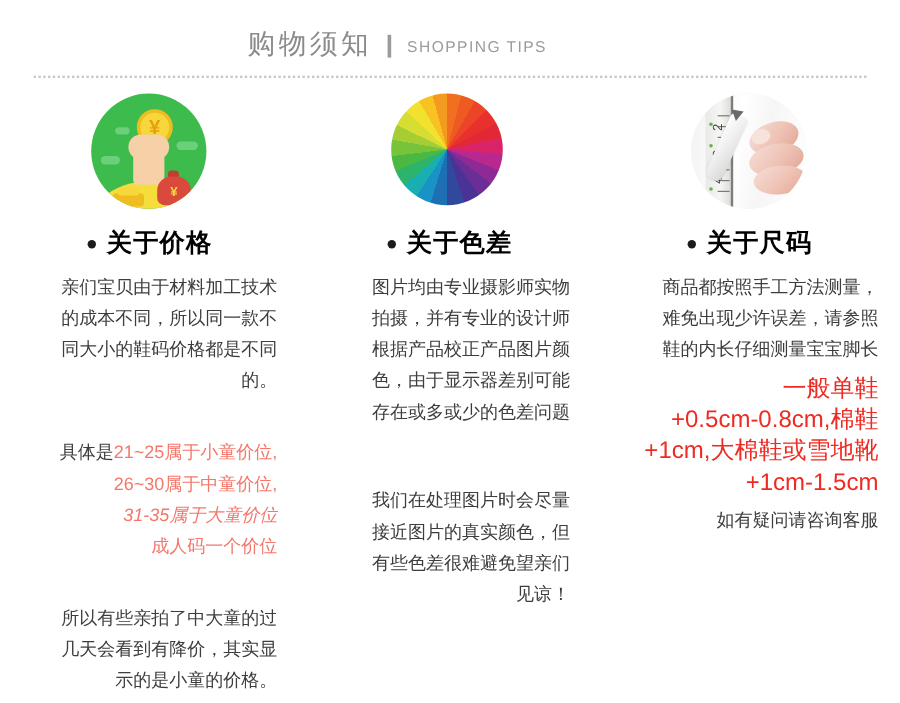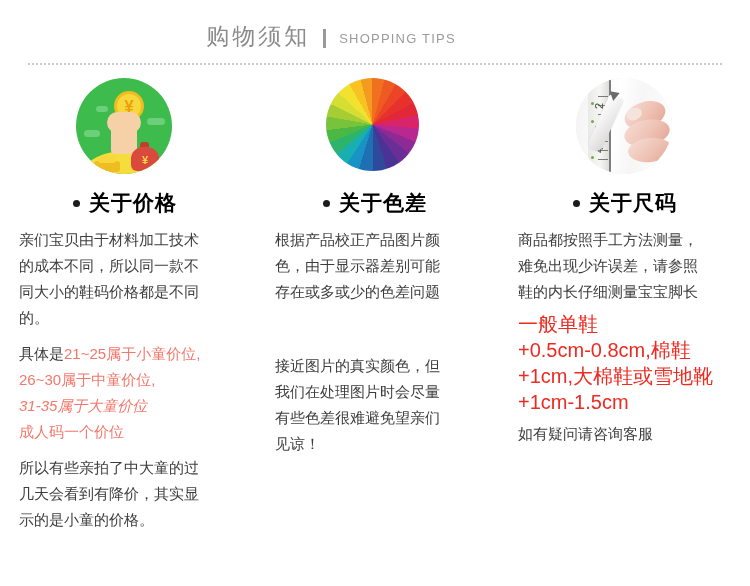--- a/index.html
+++ b/index.html
@@ -312,25 +312,25 @@
     color: #000000;
     letter-spacing: 1px;
     line-height: 1;
   }
 
   
   .body-text {
     font-size: 15px;
     color: #3d3d3d;
     line-height: 26px;
-    text-align: left;
+    text-align: right;
     width: 208px;
   }
   .body-text p { margin: 0; }
-  .body-text p + p { margin-top: 10px; }
+  .body-text p + p { margin-top: 34px; }
 
   .txt-pink  { color: #f4776b; }
   .txt-red   { color: #ee2b22; font-size: 20px; }
 
   .col1 .body-text { width: 212px; }
   .col2 .body-text { width: 200px; }
   .col3 .body-text { width: 214px; }
 
   .nowrap { white-space: nowrap; }
 </style>
@@ -394,27 +394,29 @@
       <div class="icon-wheel"></div>
     </div>
 
     <div class="sec-head">
       <span class="sec-bullet"></span>
       <span class="sec-title">关于色差</span>
     </div>
 
     <div class="body-text">
       <p>
+        <span style="display: block;">图片均由专业摄影师实物</span>
+        <span style="display: block;">拍摄，并有专业的设计师</span>
         <span style="display: block;">根据产品校正产品图片颜</span>
         <span style="display: block;">色，由于显示器差别可能</span>
         <span style="display: block;">存在或多或少的色差问题</span>
       </p>
       <p style="margin-top:48px">
+        <span style="display: block;">我们在处理图片时会尽量</span>
         <span style="display: block;">接近图片的真实颜色，但</span>
-        <span style="display: block;">我们在处理图片时会尽量</span>
         <span style="display: block;">有些色差很难避免望亲们</span>
         <span style="display: block;">见谅！</span>
       </p>
     </div>
   </div>
 
   <div class="col col3">
     <div class="icon-wrap">
       <div class="icon-ruler">
         <div class="ir-paper"></div>

